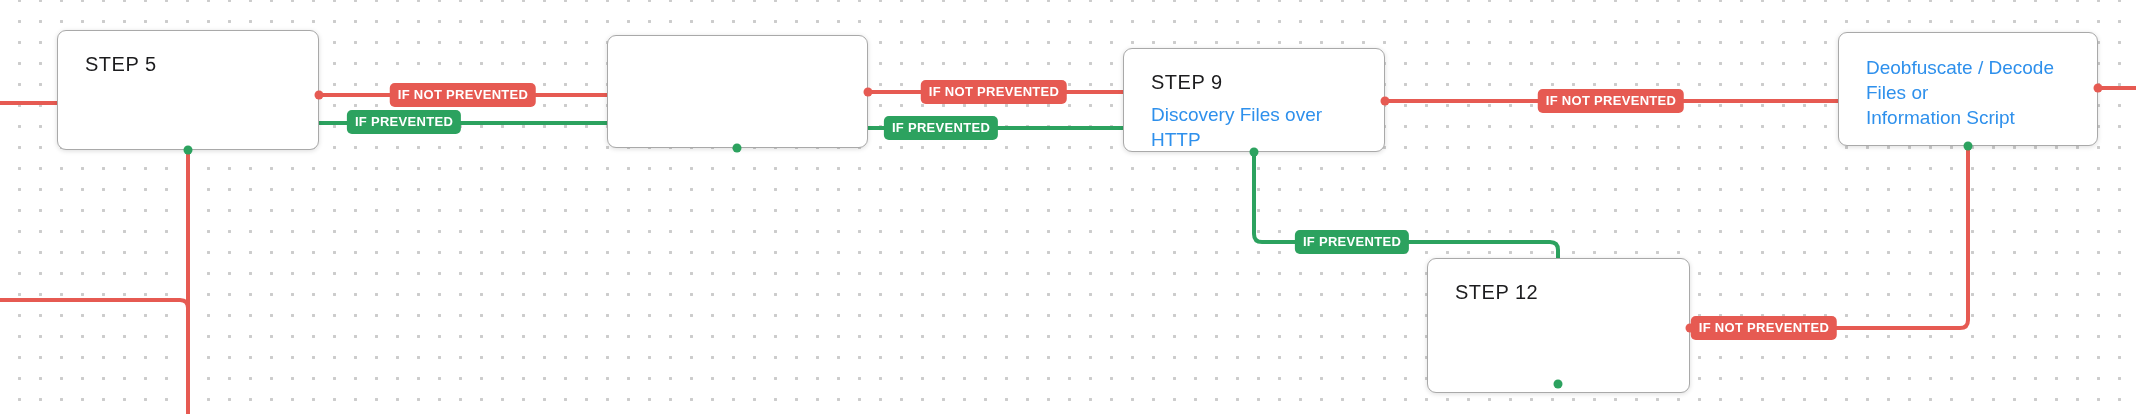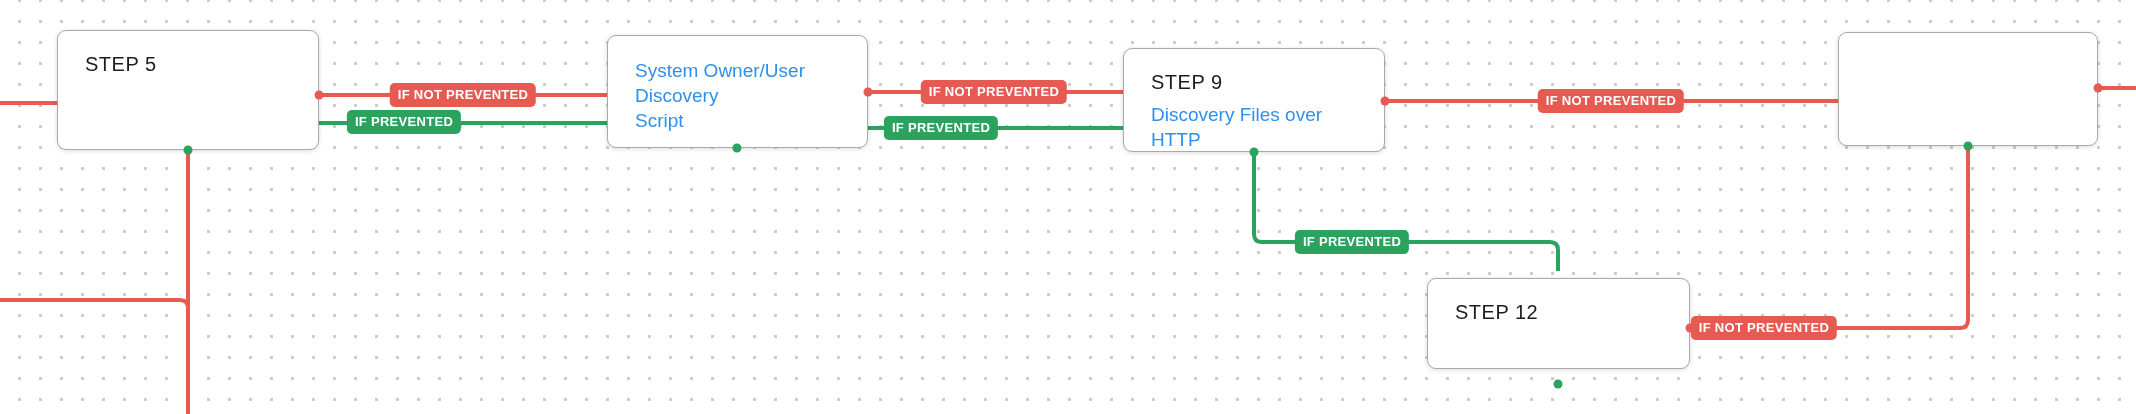--- a/index.html
+++ b/index.html
@@ -73,30 +73,30 @@
       <path d="M 1690 328 H 1960 Q 1968 328 1968 320 V 146" stroke="#e65a52" class="edge-path"></path>
       <path d="M 2098 88 H 2136" stroke="#e65a52" class="edge-path"></path>
       <path d="M 188 150 V 414" stroke="#e65a52" class="edge-path"></path>
       <path d="M 0 300 H 180 Q 188 300 188 308 V 414" stroke="#e65a52" class="edge-path"></path>
     </svg>
   <div id="nodes-layer" class="layer">
       <div class="node" style="left: 57px; top: 30px; width: 262px; height: 120px;">
         <div class="step-label">STEP 5</div>
       </div>
       <div class="node" style="left: 607px; top: 35px; width: 261px; height: 113px;">
-        <div class="step-title">System Owner/User Discovery
-Script</div>
       </div>
       <div class="node" style="left: 1123px; top: 48px; width: 262px; height: 104px;">
         <div class="step-label">STEP 9</div>
         <div class="step-title">Discovery Files over HTTP</div>
       </div>
       <div class="node" style="left: 1838px; top: 32px; width: 260px; height: 114px;">
+        <div class="step-title">Deobfuscate / Decode Files or
+Information Script</div>
       </div>
-      <div class="node" style="left: 1427px; top: 278px; width: 263px; height: 91px;">
+      <div class="node" style="left: 1427px; top: 258px; width: 263px; height: 135px;">
         <div class="step-label">STEP 12</div>
       </div>
     </div>
   <div id="badges-layer" class="layer">
       <div class="badge" style="left: 463px; top: 95px; background: rgb(230, 90, 82);">IF NOT PREVENTED</div>
       <div class="badge" style="left: 404px; top: 122px; background: rgb(44, 162, 95);">IF PREVENTED</div>
       <div class="badge" style="left: 994px; top: 92px; background: rgb(230, 90, 82);">IF NOT PREVENTED</div>
       <div class="badge" style="left: 941px; top: 128px; background: rgb(44, 162, 95);">IF PREVENTED</div>
       <div class="badge" style="left: 1611px; top: 101px; background: rgb(230, 90, 82);">IF NOT PREVENTED</div>
       <div class="badge" style="left: 1352px; top: 242px; background: rgb(44, 162, 95);">IF PREVENTED</div>

